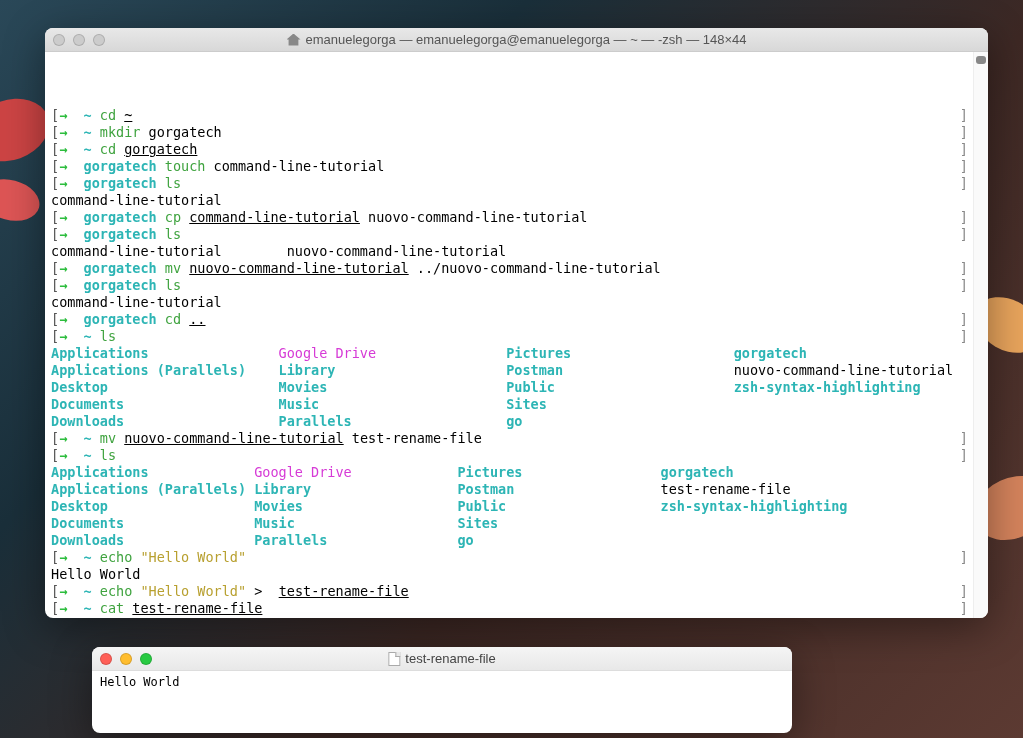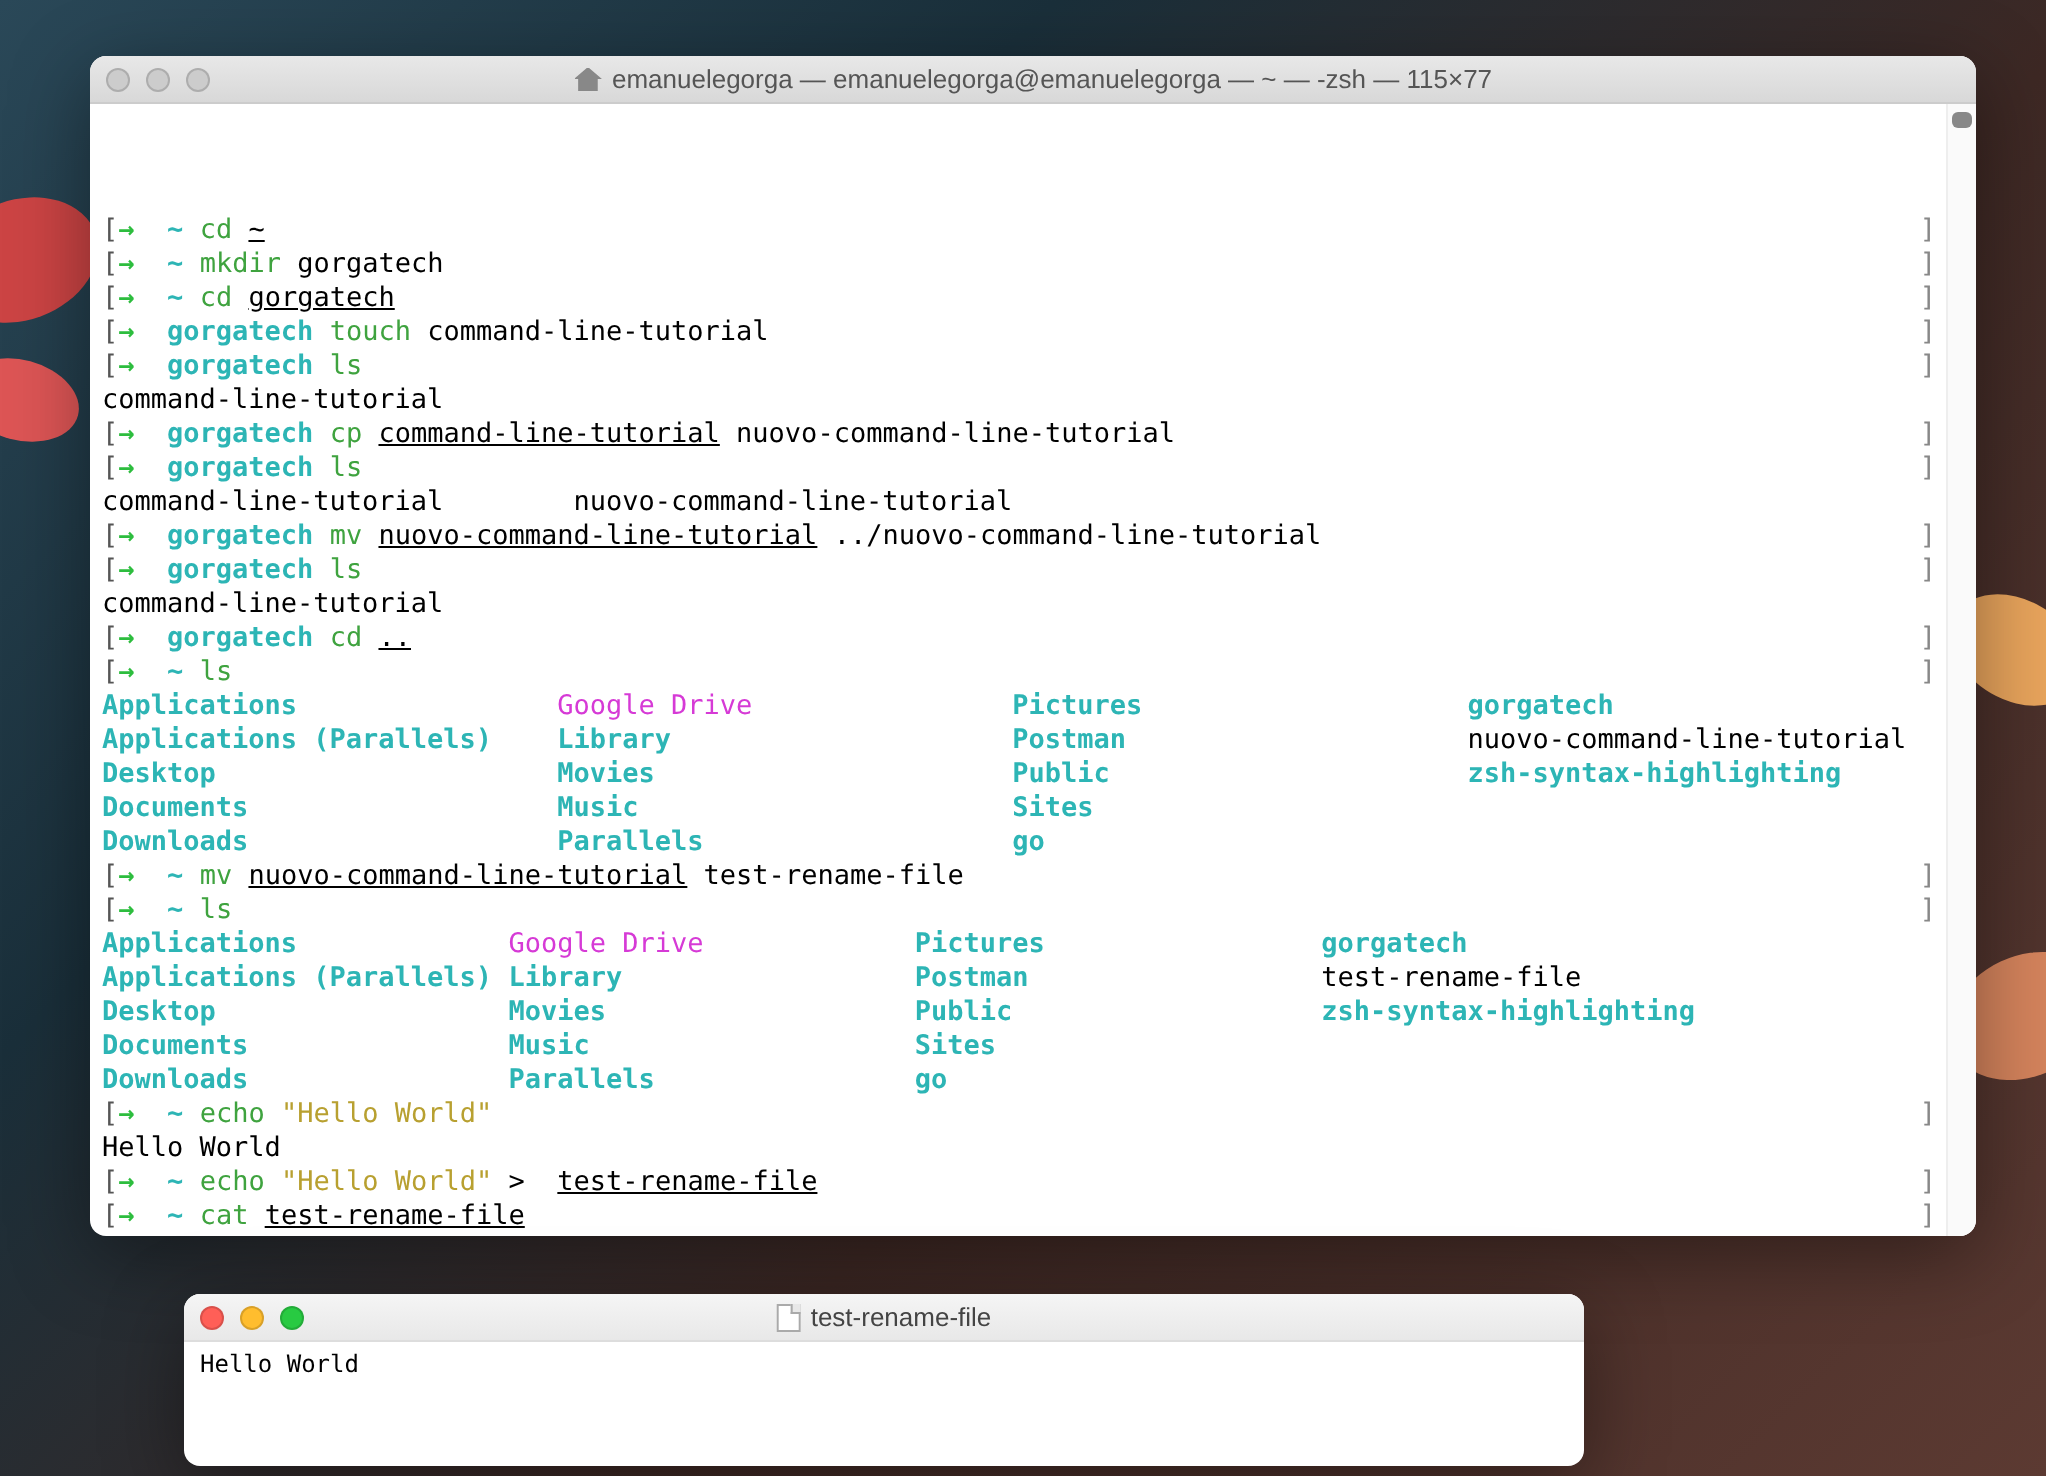--- a/index.html
+++ b/index.html
@@ -161,21 +161,21 @@
 
 <div class="terminal-window">
   <div class="titlebar">
     <div class="traffic-lights">
       <div class="traffic-light tl-gray"></div>
       <div class="traffic-light tl-gray"></div>
       <div class="traffic-light tl-gray"></div>
     </div>
     <div class="titlebar-title">
       <span class="home-icon"></span>
-      <span>emanuelegorga — emanuelegorga@emanuelegorga — ~ — -zsh — 115×77</span>
+      <span>emanuelegorga — emanuelegorga@emanuelegorga — ~ — -zsh — 148×44</span>
     </div>
   </div>
   <div class="terminal-body" id="terminal-body">
     <div class="scrollbar-track">
       <div class="scrollbar-thumb"></div>
     </div>
   <div class="line"><span class="bracket">[</span><span class="arrow-green">→  </span><span class="cyan">~</span><span> </span><span class="green-cmd">cd</span><span> </span><span class="underline">~</span><span class="rbracket">]</span></div><div class="line"><span class="bracket">[</span><span class="arrow-green">→  </span><span class="cyan">~</span><span> </span><span class="green-cmd">mkdir</span><span> </span><span>gorgatech</span><span class="rbracket">]</span></div><div class="line"><span class="bracket">[</span><span class="arrow-green">→  </span><span class="cyan">~</span><span> </span><span class="green-cmd">cd</span><span> </span><span class="underline">gorgatech</span><span class="rbracket">]</span></div><div class="line"><span class="bracket">[</span><span class="arrow-green">→  </span><span class="cyan">gorgatech</span><span> </span><span class="green-cmd">touch</span><span> </span><span>command-line-tutorial</span><span class="rbracket">]</span></div><div class="line"><span class="bracket">[</span><span class="arrow-green">→  </span><span class="cyan">gorgatech</span><span> </span><span class="green-cmd">ls</span><span class="rbracket">]</span></div><div class="line">command-line-tutorial</div><div class="line"><span class="bracket">[</span><span class="arrow-green">→  </span><span class="cyan">gorgatech</span><span> </span><span class="green-cmd">cp</span><span> </span><span class="underline">command-line-tutorial</span><span> nuovo-command-line-tutorial</span><span class="rbracket">]</span></div><div class="line"><span class="bracket">[</span><span class="arrow-green">→  </span><span class="cyan">gorgatech</span><span> </span><span class="green-cmd">ls</span><span class="rbracket">]</span></div><div class="line">command-line-tutorial        nuovo-command-line-tutorial</div><div class="line"><span class="bracket">[</span><span class="arrow-green">→  </span><span class="cyan">gorgatech</span><span> </span><span class="green-cmd">mv</span><span> </span><span class="underline">nuovo-command-line-tutorial</span><span> ../nuovo-command-line-tutorial</span><span class="rbracket">]</span></div><div class="line"><span class="bracket">[</span><span class="arrow-green">→  </span><span class="cyan">gorgatech</span><span> </span><span class="green-cmd">ls</span><span class="rbracket">]</span></div><div class="line">command-line-tutorial</div><div class="line"><span class="bracket">[</span><span class="arrow-green">→  </span><span class="cyan">gorgatech</span><span> </span><span class="green-cmd">cd</span><span> </span><span class="underline">..</span><span class="rbracket">]</span></div><div class="line"><span class="bracket">[</span><span class="arrow-green">→  </span><span class="cyan">~</span><span> </span><span class="green-cmd">ls</span><span class="rbracket">]</span></div><div class="line"><span class="col c1 cyan">Applications</span><span class="col c2 magenta">Google Drive</span><span class="col c3 cyan">Pictures</span><span class="col  cyan">gorgatech</span></div><div class="line"><span class="col c1 cyan">Applications (Parallels)</span><span class="col c2 cyan">Library</span><span class="col c3 cyan">Postman</span><span class="col  black">nuovo-command-line-tutorial</span></div><div class="line"><span class="col c1 cyan">Desktop</span><span class="col c2 cyan">Movies</span><span class="col c3 cyan">Public</span><span class="col  cyan">zsh-syntax-highlighting</span></div><div class="line"><span class="col c1 cyan">Documents</span><span class="col c2 cyan">Music</span><span class="col c3 cyan">Sites</span><span class="col  black"></span></div><div class="line"><span class="col c1 cyan">Downloads</span><span class="col c2 cyan">Parallels</span><span class="col c3 cyan">go</span><span class="col  black"></span></div><div class="line"><span class="bracket">[</span><span class="arrow-green">→  </span><span class="cyan">~</span><span> </span><span class="green-cmd">mv</span><span> </span><span class="underline">nuovo-command-line-tutorial</span><span> test-rename-file</span><span class="rbracket">]</span></div><div class="line"><span class="bracket">[</span><span class="arrow-green">→  </span><span class="cyan">~</span><span> </span><span class="green-cmd">ls</span><span class="rbracket">]</span></div><div class="line"><span class="col c1b cyan">Applications</span><span class="col c2b magenta">Google Drive</span><span class="col c3b cyan">Pictures</span><span class="col  cyan">gorgatech</span></div><div class="line"><span class="col c1b cyan">Applications (Parallels)</span><span class="col c2b cyan">Library</span><span class="col c3b cyan">Postman</span><span class="col  black">test-rename-file</span></div><div class="line"><span class="col c1b cyan">Desktop</span><span class="col c2b cyan">Movies</span><span class="col c3b cyan">Public</span><span class="col  cyan">zsh-syntax-highlighting</span></div><div class="line"><span class="col c1b cyan">Documents</span><span class="col c2b cyan">Music</span><span class="col c3b cyan">Sites</span><span class="col  black"></span></div><div class="line"><span class="col c1b cyan">Downloads</span><span class="col c2b cyan">Parallels</span><span class="col c3b cyan">go</span><span class="col  black"></span></div><div class="line"><span class="bracket">[</span><span class="arrow-green">→  </span><span class="cyan">~</span><span> </span><span class="green-cmd">echo</span><span> </span><span class="yellow">"Hello World"</span><span class="rbracket">]</span></div><div class="line">Hello World</div><div class="line"><span class="bracket">[</span><span class="arrow-green">→  </span><span class="cyan">~</span><span> </span><span class="green-cmd">echo</span><span> </span><span class="yellow">"Hello World"</span><span> &gt; </span><span> </span><span class="underline">test-rename-file</span><span class="rbracket">]</span></div><div class="line"><span class="bracket">[</span><span class="arrow-green">→  </span><span class="cyan">~</span><span> </span><span class="green-cmd">cat</span><span> </span><span class="underline">test-rename-file</span><span class="rbracket">]</span></div><div class="line">Hello World</div></div>
 </div>
 
 <div class="text-window">

